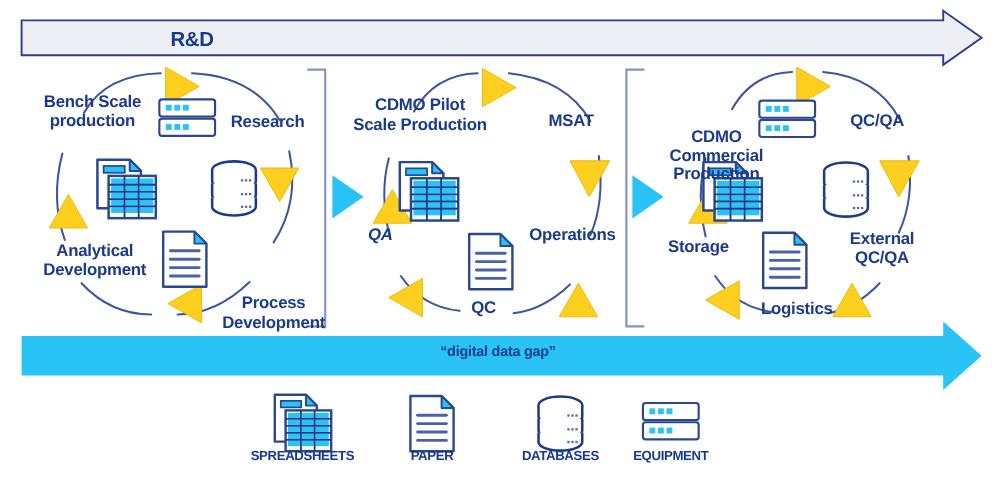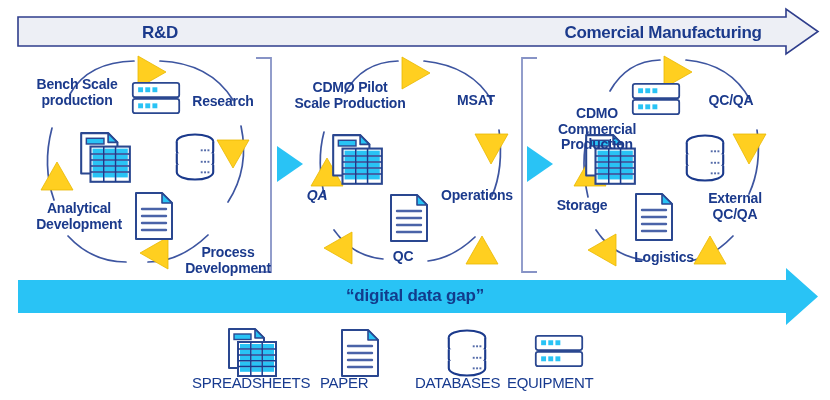--- a/index.html
+++ b/index.html
@@ -15,26 +15,26 @@
     position:absolute;color:#1B3A8C;font-weight:bold;
     text-align:center;line-height:1.12;letter-spacing:-0.2px;
     white-space:pre-line;
   }
   .phase-label{
     position:absolute;color:#1B3A8C;font-weight:bold;font-size:17px;
     text-align:center;letter-spacing:-0.3px;
   }
   .node-label{font-size:14px;}
   .gap-label{
-    position:absolute;color:#123C8C;font-weight:bold;font-size:17px;
+    position:absolute;color:#123C8C;font-weight:bold;font-size:12px;
     text-align:center;width:100%;letter-spacing:-0.2px;
   }
   .legend-label{
-    position:absolute;color:#173A8F;font-weight:normal;font-size:15px;
-    letter-spacing:-0.3px;white-space:nowrap;
+    position:absolute;color:#173A8F;font-weight:bold;font-size:11px;
+    text-align:center;letter-spacing:-0.3px;white-space:nowrap;
   }
 </style>
 </head>
 <body>
 
 <div id="stage">
 
   <svg class="layer" viewBox="0 0 830 400">
     <defs>
 
@@ -201,21 +201,20 @@
 
     <g>
       <use href="#ic-spreadsheets" x="224" y="326" width="56" height="56"></use>
       <use href="#ic-paper" x="339" y="327" width="42" height="52"></use>
       <use href="#ic-database" x="444" y="328" width="46" height="50"></use>
       <use href="#ic-equipment" x="534" y="334" width="50" height="34"></use>
     </g>
   </svg>
 
   <div class="phase-label" style="left:80px;top:23px;width:160px;">R&amp;D</div>
-  <div class="phase-label" style="left:538px;top:23px;width:250px;">Comercial Manufacturing</div>
 
   <div class="lbl node-label" style="left:22px;top:77px;width:110px;">Bench Scale
 production</div>
   <div class="lbl node-label" style="left:182px;top:94px;width:82px;">Research</div>
   <div class="lbl node-label" style="left:176px;top:201px;width:104px;margin-top:44px;">Process
 Development</div>
   <div class="lbl node-label" style="left:24px;top:201px;width:110px;">Analytical
 Development</div>
 
   <div class="lbl node-label" style="left:288px;top:80px;width:124px;">CDMO Pilot

